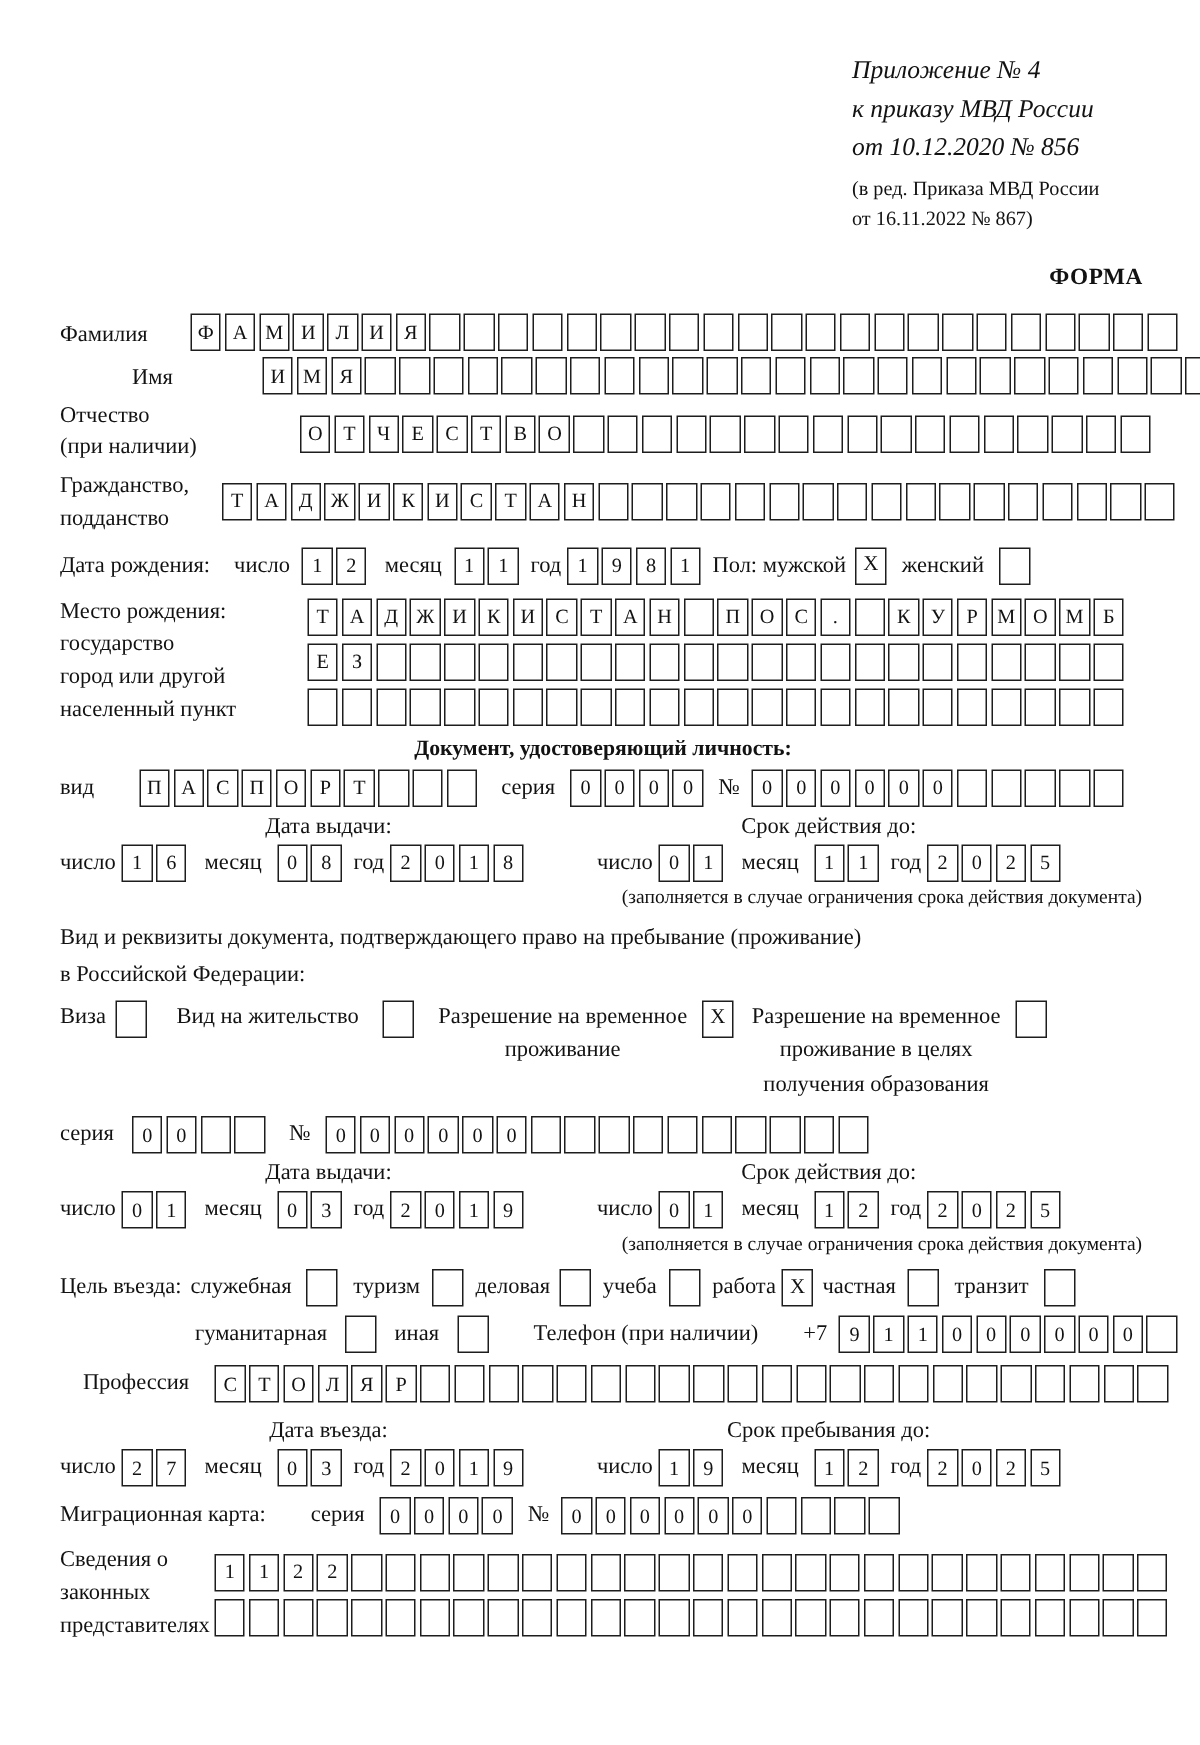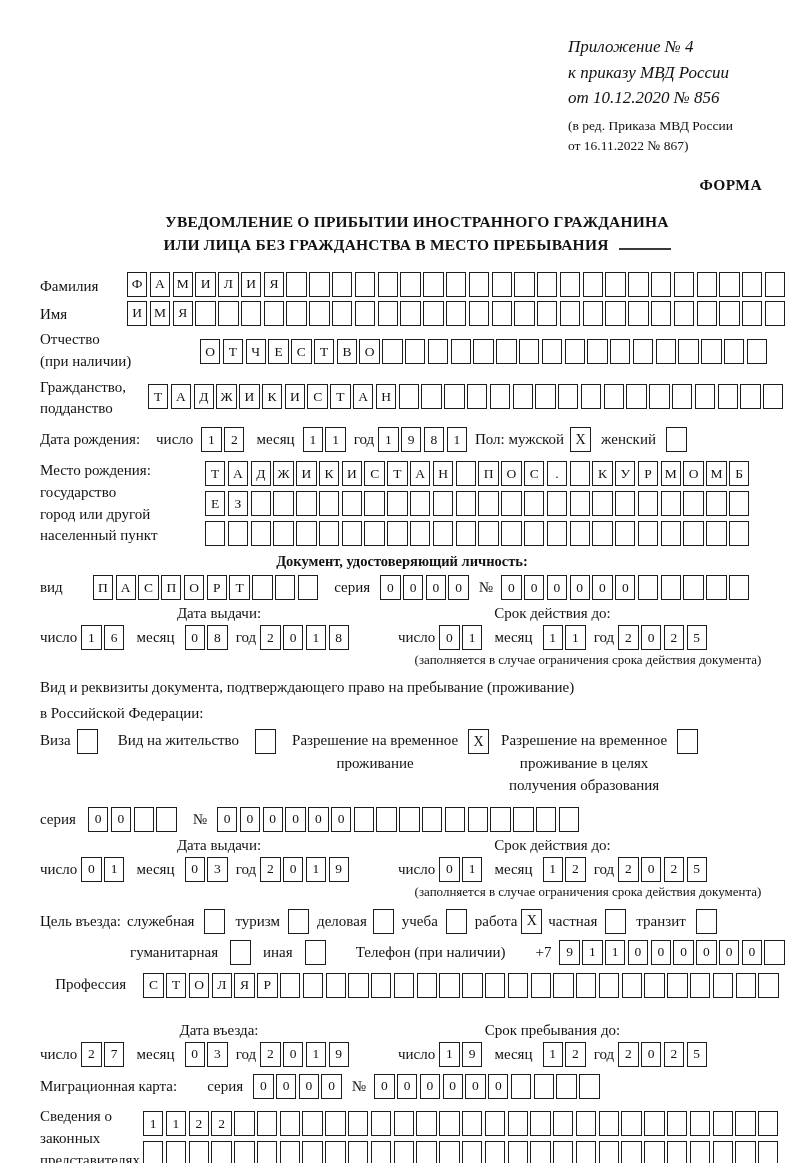--- a/index.html
+++ b/index.html
@@ -33,21 +33,21 @@
     border:1.6px solid #1d1d1d; background:#fff;
     display:inline-flex; align-items:center; justify-content:center;
     font-size:14px;
   }
 
   .frow { display:flex; align-items:center; }
   .flabel { flex:none; line-height:1.45; }
 
   .row-surname { margin-top:15px; }
   .row-surname .flabel, .row-name .flabel { width:87px; padding-top:4px; }
-  .row-name { margin-top:3px; }
+  .row-name { margin-top:3px;margin-left:48px; }
   .row-patronymic { margin-top:3px; }
   .row-patronymic .flabel { width:160px; }
   .row-citizenship { margin-top:1px; }
   .row-citizenship .flabel { width:108px; padding-top:3px; }
 
   .inline-row { display:flex; align-items:center;text-align:center; }
   .birth-row { margin-top:7px; }
   .gap4{margin-left:4px;} .gap6{margin-left:6px;} .gap8{margin-left:8px;}
   .gap10{margin-left:10px;} .gap12{margin-left:12px;} .gap16{margin-left:16px;}
   .gap20{margin-left:20px;text-align:right;} .gap30{margin-left:30px;}
@@ -88,24 +88,20 @@
 
 <div class="page">
 
   <div class="header-note prewrap" style="text-align:left">Приложение № 4
 к приказу МВД России
 от 10.12.2020 № 856</div>
   <div class="header-sub prewrap" style="text-align:left">(в ред. Приказа МВД России
 от 16.11.2022 № 867)</div>
   <div class="forma">ФОРМА</div>
 
-  <div class="title">
-    <div>УВЕДОМЛЕНИЕ О ПРИБЫТИИ ИНОСТРАННОГО ГРАЖДАНИНА</div>
-    <div><span>ИЛИ ЛИЦА БЕЗ ГРАЖДАНСТВА В МЕСТО ПРЕБЫВАНИЯ</span><span class="uline"></span></div>
-  </div>
 
 
   <div class="frow row-surname">
     <div class="flabel">Фамилия</div>
     <div class="cells">
         <span class="cell">Ф</span>
         <span class="cell">А</span>
         <span class="cell">М</span>
         <span class="cell">И</span>
         <span class="cell">Л</span>
@@ -612,21 +608,21 @@
         <span class="cell"></span>
         <span class="cell"></span>
         <span class="cell"></span>
         <span class="cell"></span>
         <span class="cell"></span>
         <span class="cell"></span>
         <span class="cell"></span>
       </div>
   </div>
 
-  <div class="dates-row" style="margin-top:24px">
+  <div class="dates-row" style="margin-top:11px">
     <div class="date-col left">
       <div class="date-title">Дата въезда:</div>
       <div class="date-fields">
         <span>число</span>
         <span class="cells gap4">
             <span class="cell">2</span>
             <span class="cell">7</span>
           </span>
         <span class="gap12">месяц</span>
         <span class="cells gap10">

